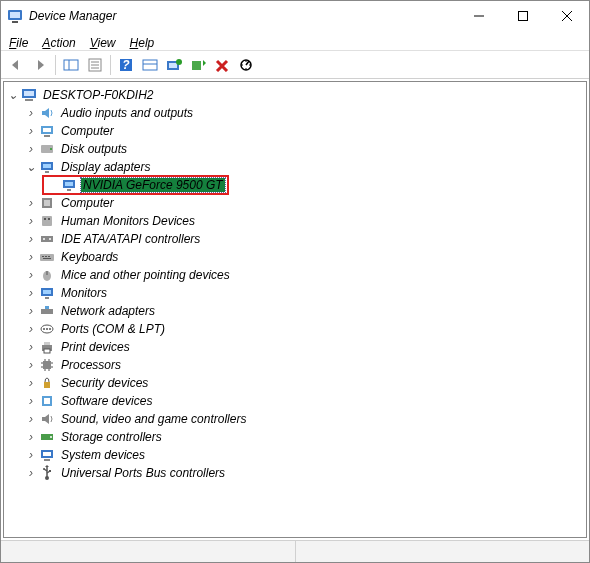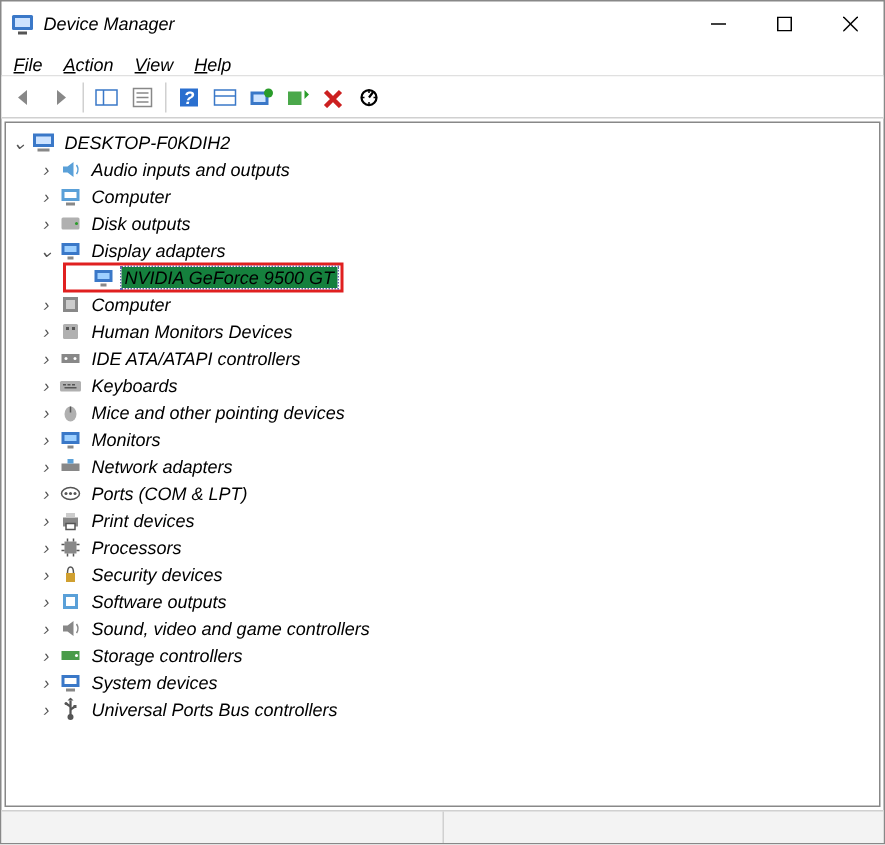--- a/index.html
+++ b/index.html
@@ -332,21 +332,21 @@
           <span class="node-label">Security devices</span>
         </div>
         <div class="tree-row depth1">
           <span class="expand">›</span>
           <span class="node-icon">
             <svg width="16" height="16">
               <rect x="3" y="3" width="10" height="10" fill="#5aa0d8"></rect>
               <rect x="5" y="5" width="6" height="6" fill="#fff"></rect>
             </svg>
           </span>
-          <span class="node-label">Software outputs</span>
+          <span class="node-label">Software devices</span>
         </div>
         <div class="tree-row depth1">
           <span class="expand">›</span>
           <span class="node-icon">
             <svg width="16" height="16">
               <path d="M3 6 L6 6 L10 3 L10 13 L6 10 L3 10 Z" fill="#888"></path>
               <path d="M12 5 Q14 8 12 11" fill="none" stroke="#888"></path>
             </svg>
           </span>
           <span class="node-label">Sound, video and game controllers</span>

